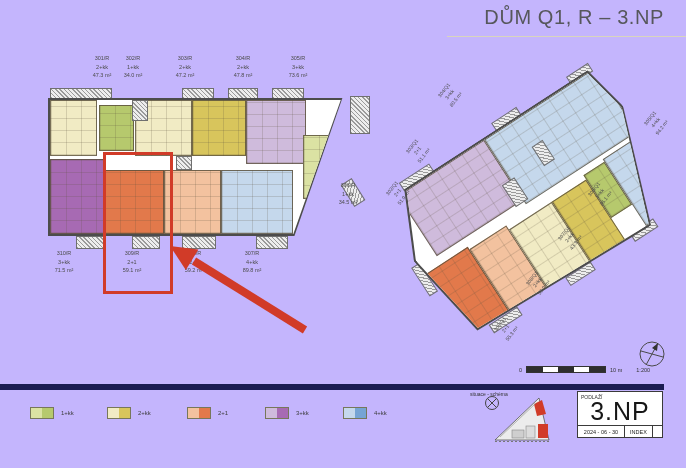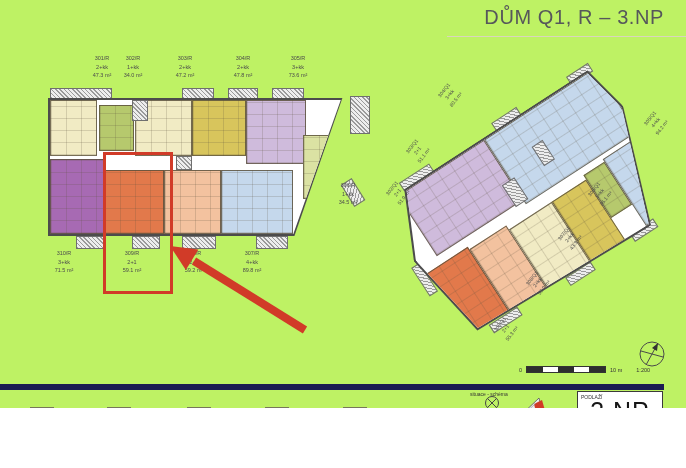--- a/index.html
+++ b/index.html
@@ -1,16 +1,16 @@
 <!DOCTYPE html>
 <html><head>
 <meta charset="utf-8">
 <style>
   html,body{margin:0;padding:0;background:#fff;}
-  .sheet{position:relative;width:686px;height:408px;background:#bef264;overflow:hidden;
+  .sheet{position:relative;width:686px;height:468px;background:#c4b5fd;overflow:hidden;
          font-family:"Liberation Sans",sans-serif;}
   .title{position:absolute;top:6px;right:22px;font-size:20px;letter-spacing:.6px;color:#56575b;}
   .title-rule{position:absolute;top:36px;left:447px;width:239px;height:1px;background:#d9d5bd;}
 
   
   .c-grl{background-color:#dbe2a3}.c-grd{background-color:#b6c96d}
   .c-yll{background-color:#f1ebc4}.c-yld{background-color:#d8c55c}
   .c-orl{background-color:#f3c29f}.c-ord{background-color:#e2794b}
   .c-pul{background-color:#cfbbdc}.c-pud{background-color:#a76ab3}
   .c-bll{background-color:#c5d8ec}

